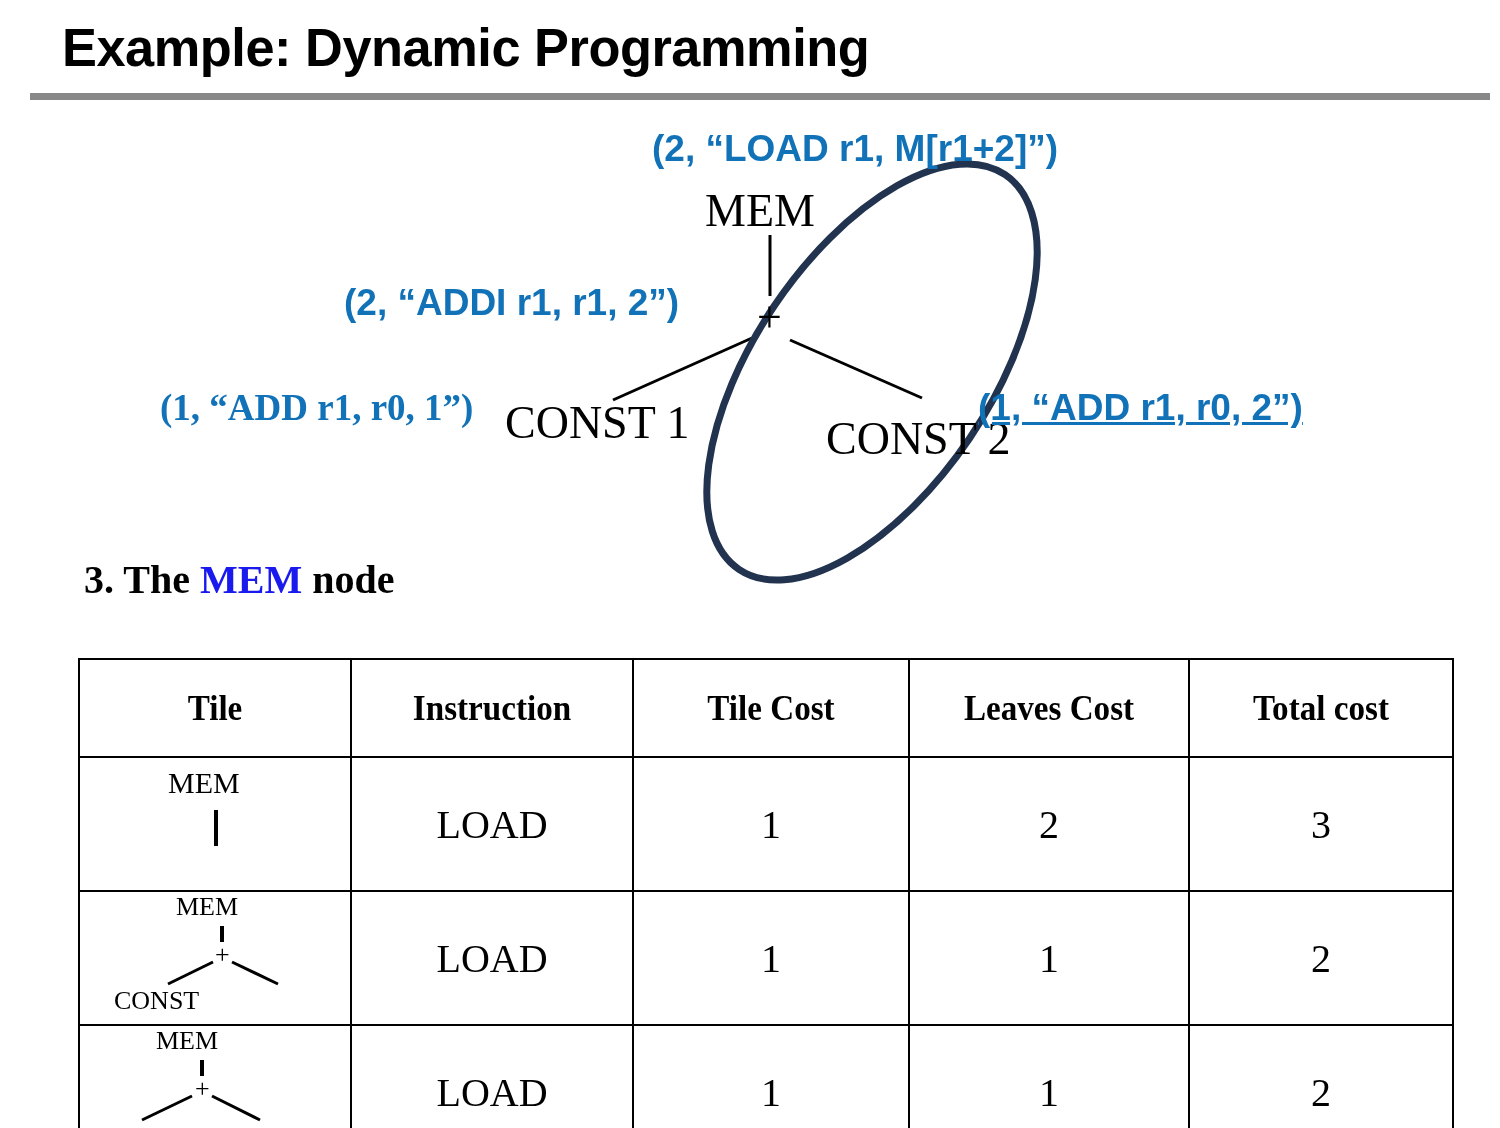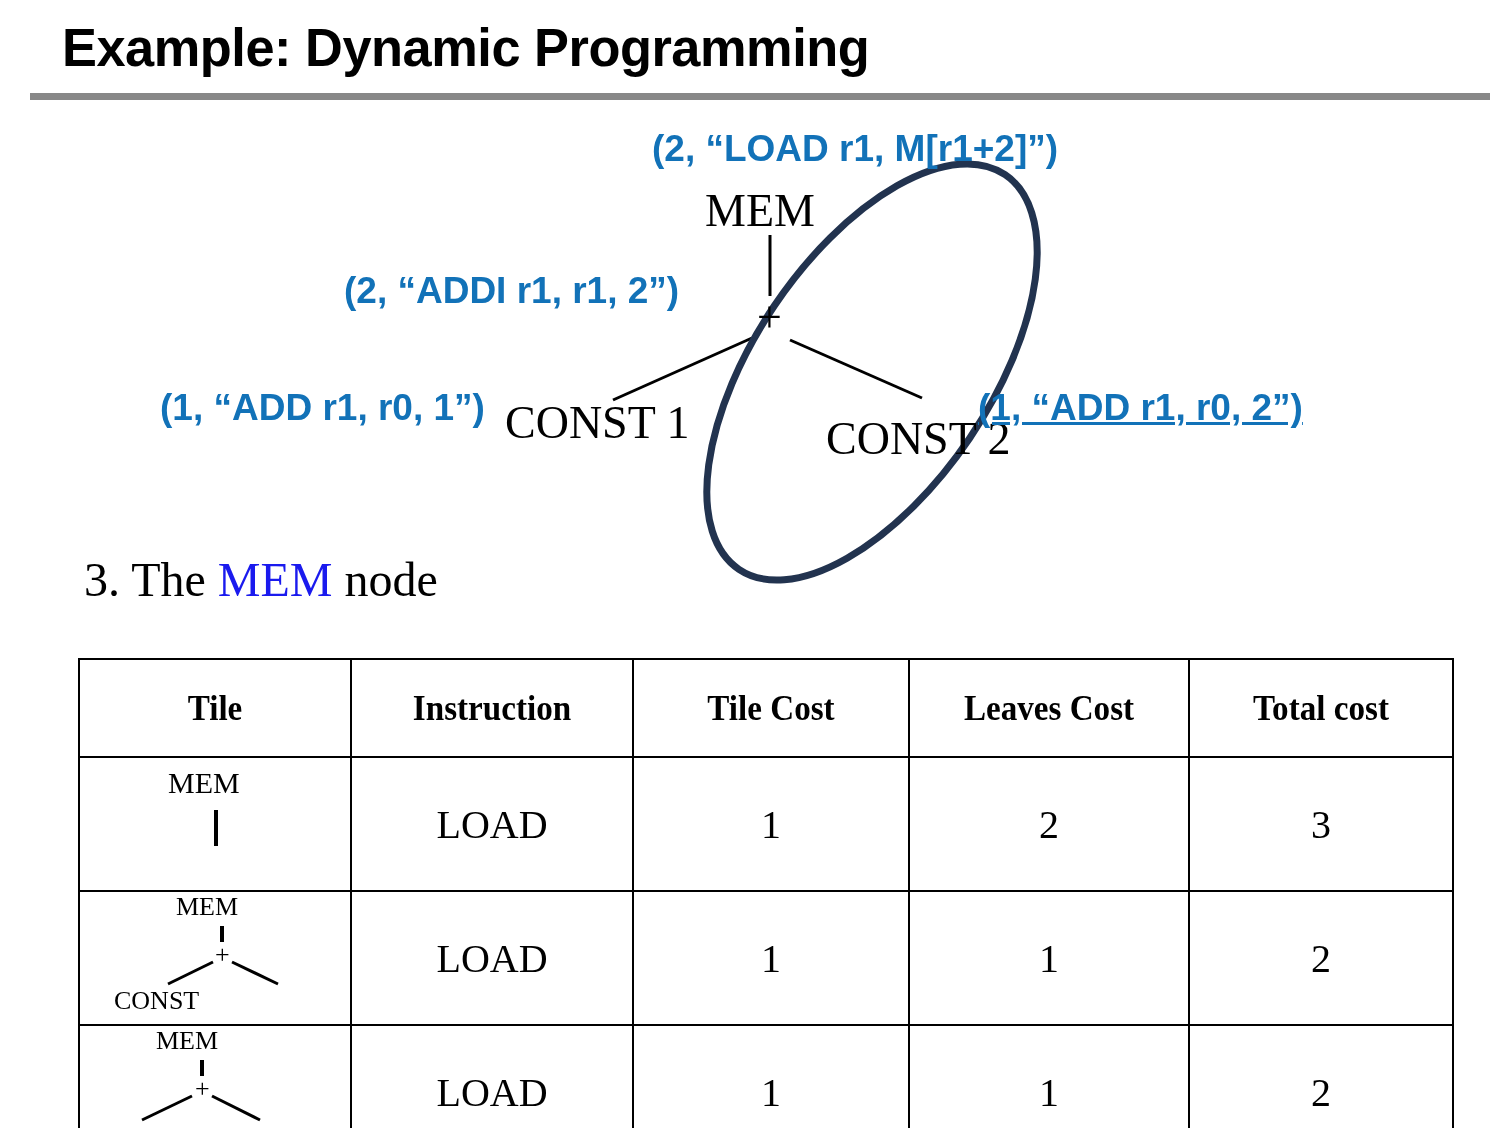--- a/index.html
+++ b/index.html
@@ -72,22 +72,22 @@
     height: 490px;
     overflow: visible;
   }
 
   
   #section-heading {
     position: absolute;
     left: 84px;
     top: 552px;
     font-family: "Liberation Serif", serif;
-    font-weight: normal;
-    font-size: 48px;
+    font-weight: bold;
+    font-size: 40px;
     line-height: 56px;
     color: #000000;
     white-space: nowrap;
   }
   #section-heading .hl { color: #1a1aee; }
 
   
   #cost-table {
     position: absolute;
     left: 78px;
@@ -164,22 +164,22 @@
 
     <ellipse cx="872" cy="262" rx="118" ry="238" transform="rotate(34 872 262)" fill="none" stroke="#22334f" stroke-width="7" stroke-linecap="round"></ellipse>
   </svg>
 
   <div class="node-label" style="left:705px; top:78px;">MEM</div>
   <div class="node-label" style="left:757px; top:185px; font-size:44px;">+</div>
   <div class="node-label" style="left:505px; top:290px;">CONST 1</div>
   <div class="node-label" style="left:826px; top:306px;text-align:center;">CONST 2</div>
 
   <div class="annot" style="left:652px; top:19px;">(2, “LOAD r1, M[r1+2]”)</div>
-  <div class="annot" style="left:344px; top:161px;">(2, “ADDI r1, r1, 2”)</div>
-  <div class="annot" style="left:160px; top:278px;">(1, “ADD r1, r0, 1”)</div>
+  <div class="annot" style="left:344px; top:173px;">(2, “ADDI r1, r1, 2”)</div>
+  <div class="annot" style="left:160px; top:278px;font-family:Liberation Serif, serif;">(1, “ADD r1, r0, 1”)</div>
   <div class="annot" style="left:978px; top:278px;text-decoration:underline;">(1, “ADD r1, r0, 2”)</div>
 
 </div>
 
 <div id="section-heading">
   <span>3.</span>
   <span>The</span>
   <span class="hl">MEM</span>
   <span>node</span>
 </div>

